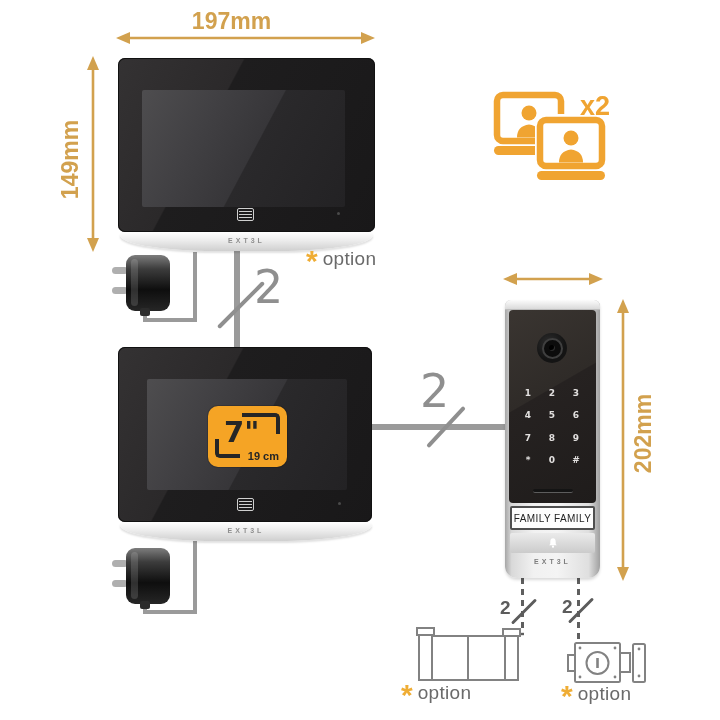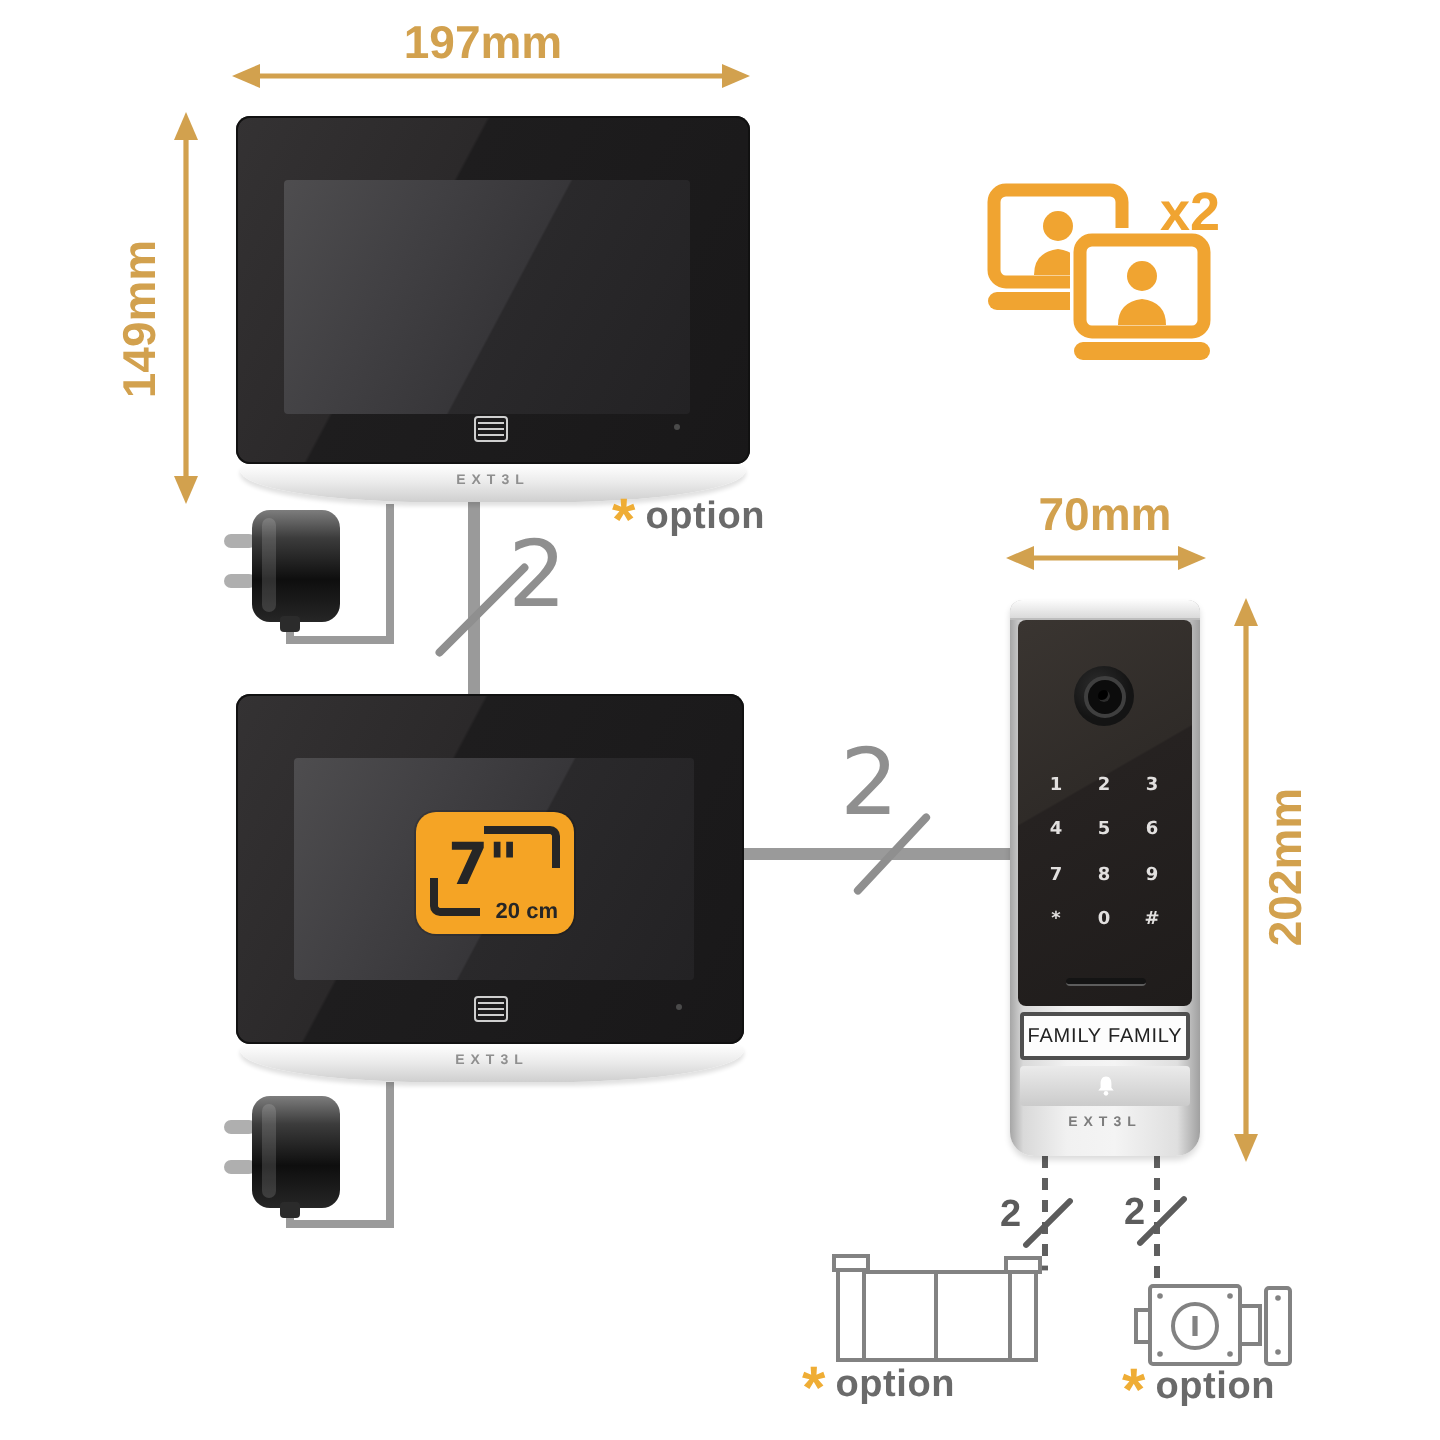--- a/index.html
+++ b/index.html
@@ -17,21 +17,21 @@
   .slash{position:absolute;background:#8f8f8f;height:4px;border-radius:2px;}
   .slash.small{height:3px;background:#5c5c5c;}
   .big2{position:absolute;font-family:"DejaVu Sans",sans-serif;font-size:46px;color:#8f8f8f;line-height:1;}
   .small2{position:absolute;font-size:19px;font-weight:bold;color:#5c5c5c;line-height:1;}
   .dashline{position:absolute;width:3px;
             background:repeating-linear-gradient(180deg,#5f5f5f 0 6px,transparent 6px 11px);}
 
   
   .opt{position:absolute;display:flex;align-items:flex-start;gap:5px;}
   .opt .star{color:#EFAD35;font-size:30px;font-weight:bold;line-height:0;position:relative;top:13px;}
-  .opt .word{color:#6a6a6a;font-size:19px;font-weight:bold;letter-spacing:0.3px;}
+  .opt .word{color:#6a6a6a;font-size:19px;font-weight:normal;letter-spacing:0.3px;}
 
   
   .mon-frame{position:absolute;border-radius:7px;
     background:linear-gradient(118deg,#343233 0%,#2b292a 36%,#1e1d1e 36.5%,#191819 100%);
     box-shadow:inset 0 0 0 1px #111;}
   .mon-screen{position:absolute;border-radius:2px;
     background:linear-gradient(118deg,#4e4d4f 0%,#414043 30%,#373639 54%,#2a292b 54.5%,#232224 100%);}
   .mon-base{position:absolute;background:linear-gradient(180deg,#ffffff 0%,#ececec 45%,#cfcfcf 100%);
     border-radius:4px 4px 120px 120px / 4px 4px 20px 20px;
     box-shadow:0 2px 2px rgba(0,0,0,0.12);text-align:center;}
@@ -82,35 +82,34 @@
     background:linear-gradient(180deg,#ebebeb,#cbcbcb);border-radius:2px;
     display:flex;align-items:center;justify-content:center;}
   .du-brand{position:absolute;left:0;top:258px;width:95px;text-align:center;
     font-size:7px;font-weight:bold;letter-spacing:3px;color:#7d7d7d;}
 </style>
 </head>
 <body>
 
 <div id="stage">
 
-  <div class="dim-label" style="left:114px;top:8px;width:255px;">197mm</div>
+  <div class="dim-label" style="left:104px;top:8px;width:255px;">197mm</div>
   <svg class="abs" style="left:116px;top:30px;" width="259" height="16" viewBox="0 0 259 16">
     <line x1="11" y1="8" x2="248" y2="8" stroke="#D2A14E" stroke-width="2.6"></line>
     <polygon points="0,8 14,2 14,14" fill="#D2A14E"></polygon>
     <polygon points="259,8 245,2 245,14" fill="#D2A14E"></polygon>
   </svg>
 
   <div class="dim-label vert" style="left:22px;top:146px;width:96px;">149mm</div>
   <svg class="abs" style="left:85px;top:56px;" width="16" height="196" viewBox="0 0 16 196">
     <line x1="8" y1="11" x2="8" y2="185" stroke="#D2A14E" stroke-width="2.6"></line>
     <polygon points="8,0 2,14 14,14" fill="#D2A14E"></polygon>
     <polygon points="8,196 2,182 14,182" fill="#D2A14E"></polygon>
   </svg>
 
-  <div class="dim-label" style="left:505px;top:244px;width:95px;">70mm</div>
   <svg class="abs" style="left:503px;top:271px;" width="100" height="16" viewBox="0 0 100 16">
     <line x1="11" y1="8" x2="89" y2="8" stroke="#D2A14E" stroke-width="2.6"></line>
     <polygon points="0,8 14,2 14,14" fill="#D2A14E"></polygon>
     <polygon points="100,8 86,2 86,14" fill="#D2A14E"></polygon>
   </svg>
 
   <div class="dim-label vert" style="left:595px;top:420px;width:96px;">202mm</div>
   <svg class="abs" style="left:615px;top:299px;" width="16" height="282" viewBox="0 0 16 282">
     <line x1="8" y1="11" x2="8" y2="271" stroke="#D2A14E" stroke-width="2.6"></line>
     <polygon points="8,0 2,14 14,14" fill="#D2A14E"></polygon>
@@ -183,21 +182,21 @@
 
   <div class="mon-frame" style="left:118px;top:347px;width:254px;height:175px;">
     <div class="mon-screen" style="left:29px;top:32px;width:200px;height:111px;"></div>
     <div class="menu-icon" style="left:119px;top:151px;"></div>
     <div class="led-dot" style="left:220px;top:155px;"></div>
   </div>
   <div class="badge">
     <div class="br-tr"></div>
     <div class="br-bl"></div>
     <div class="sz">7"</div>
-    <div class="cm">20 cm</div>
+    <div class="cm">19 cm</div>
   </div>
   <div class="mon-base" style="left:120px;top:522px;width:252px;height:19px;">
     <div class="brand-txt">EXT3L</div>
   </div>
 
   <svg class="abs" style="left:106px;top:543px;" width="70" height="70" viewBox="0 0 70 70">
     <rect x="6" y="17" width="16" height="7" rx="3.5" fill="#afafaf"></rect>
     <rect x="6" y="37" width="16" height="7" rx="3.5" fill="#afafaf"></rect>
     <rect x="20" y="5" width="44" height="56" rx="9" fill="url(#ga)"></rect>
     <rect x="25" y="9" width="7" height="47" rx="3.5" fill="rgba(255,255,255,0.14)"></rect>

